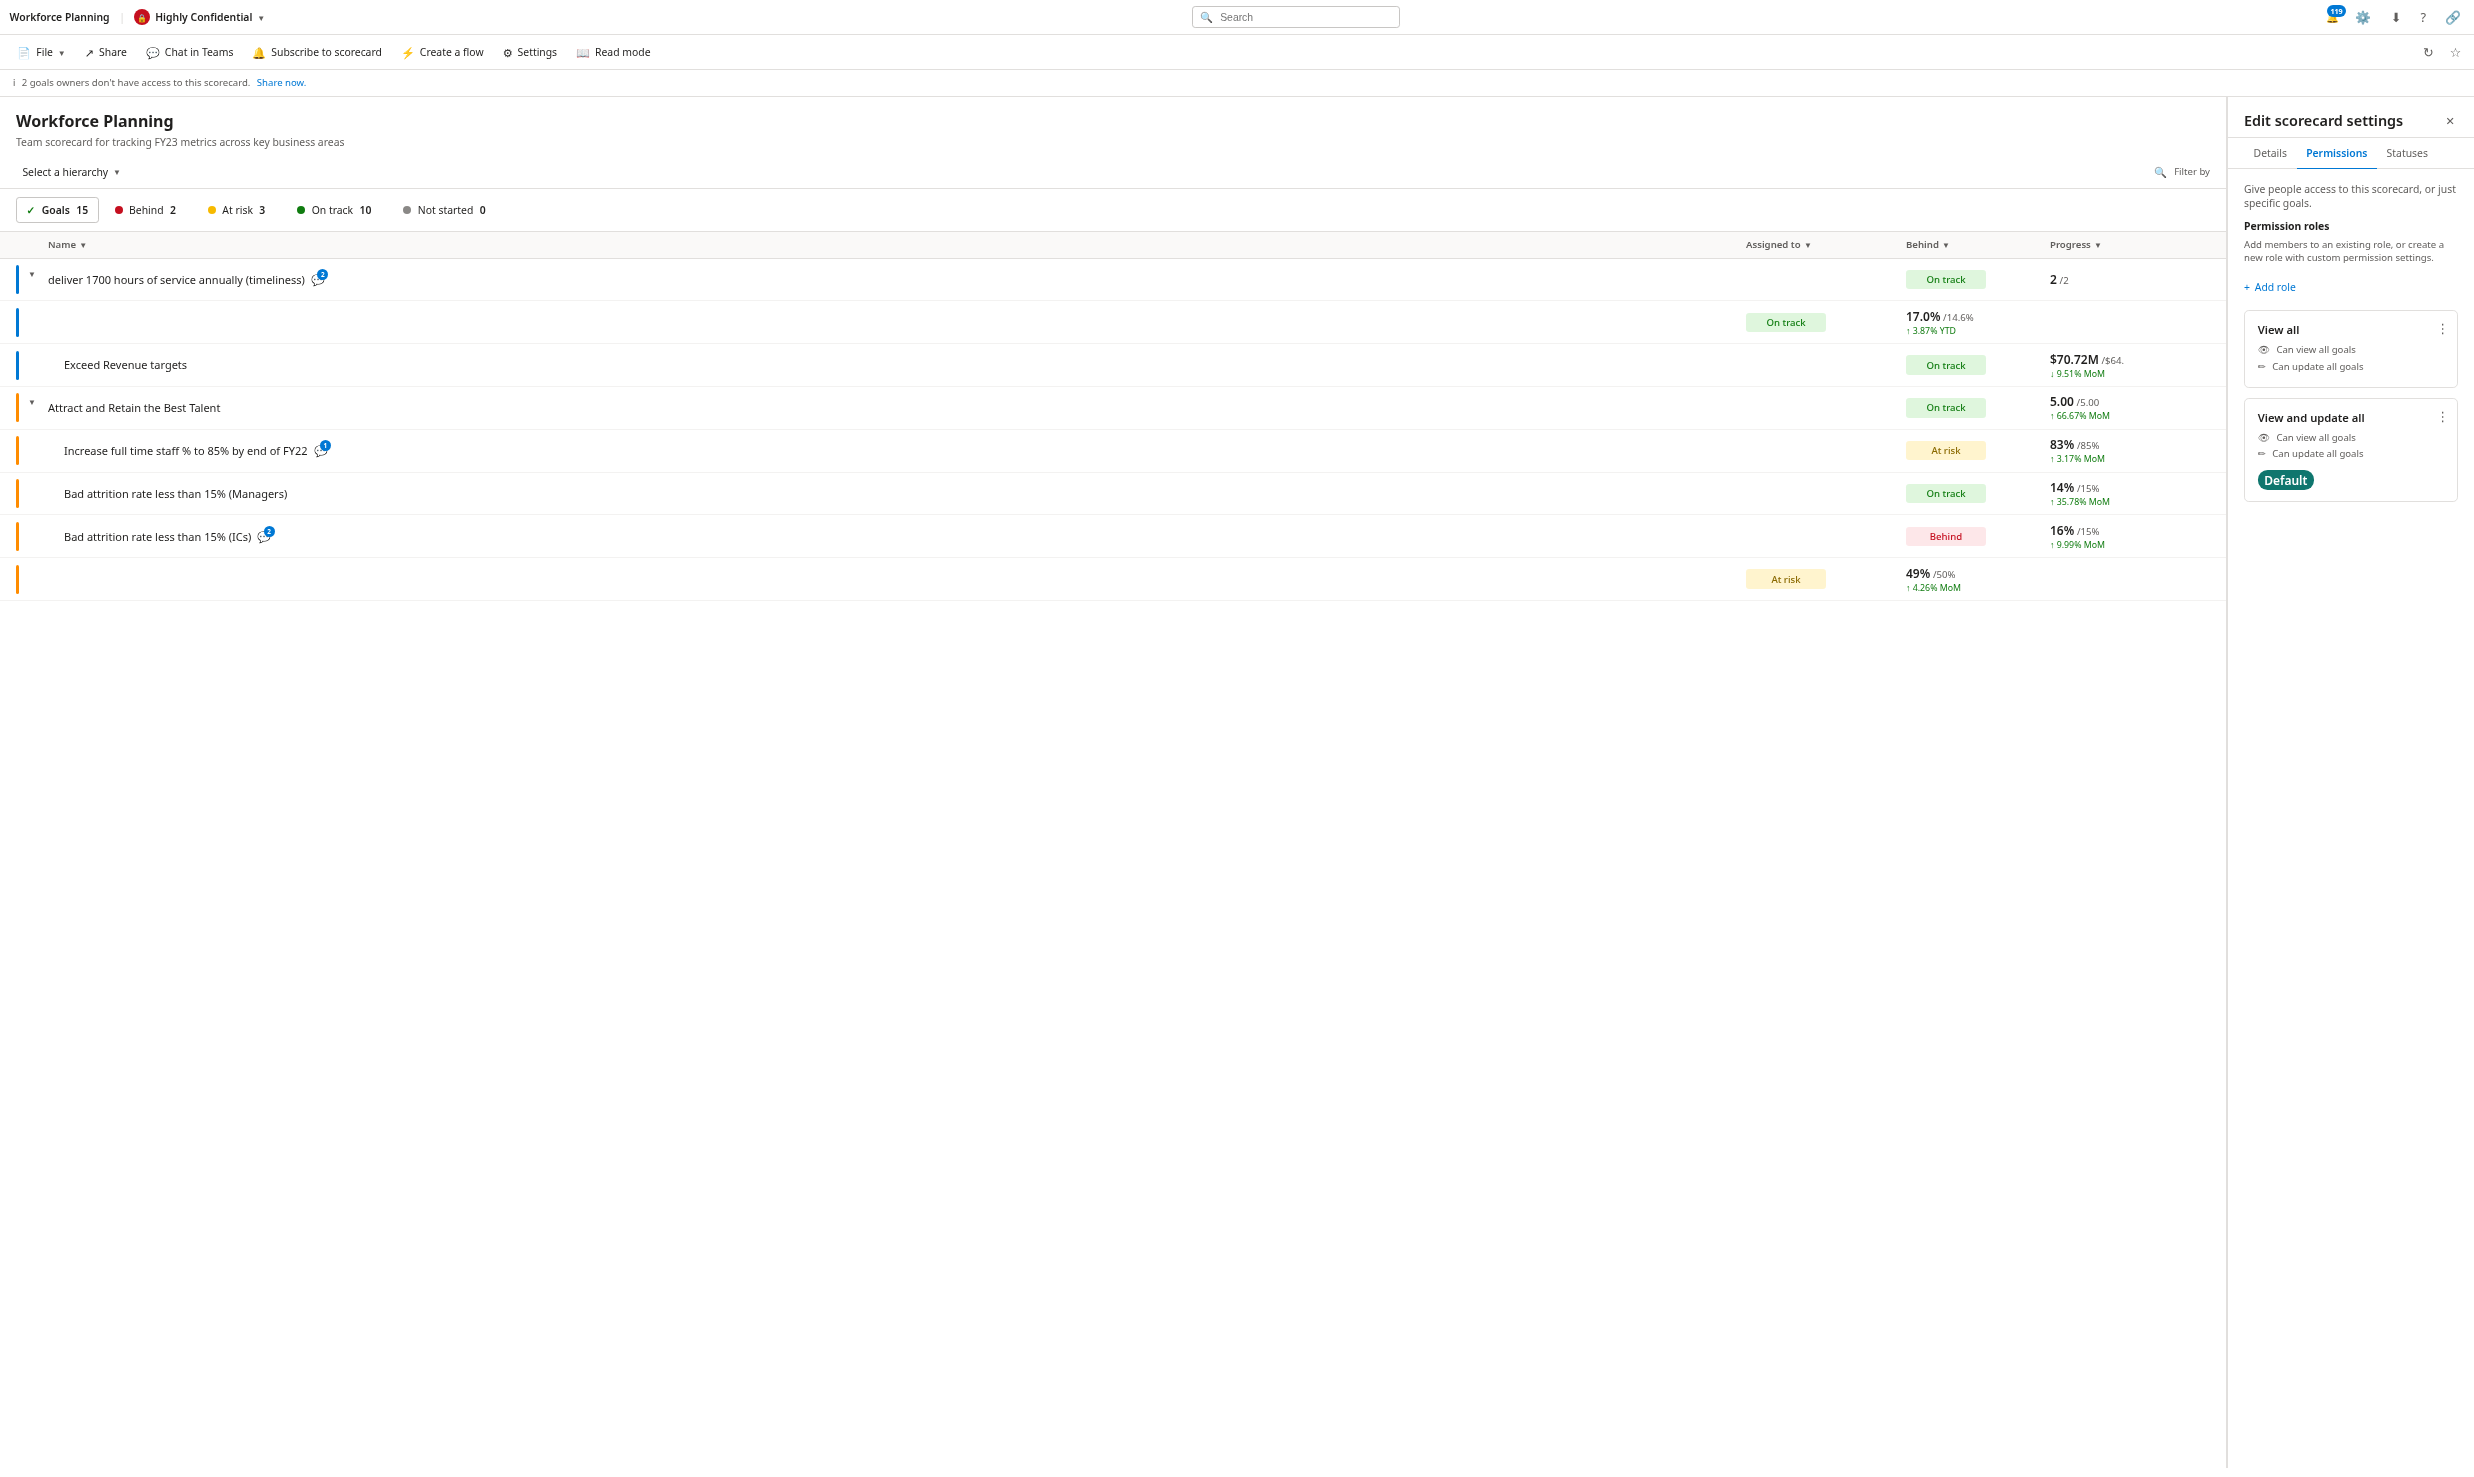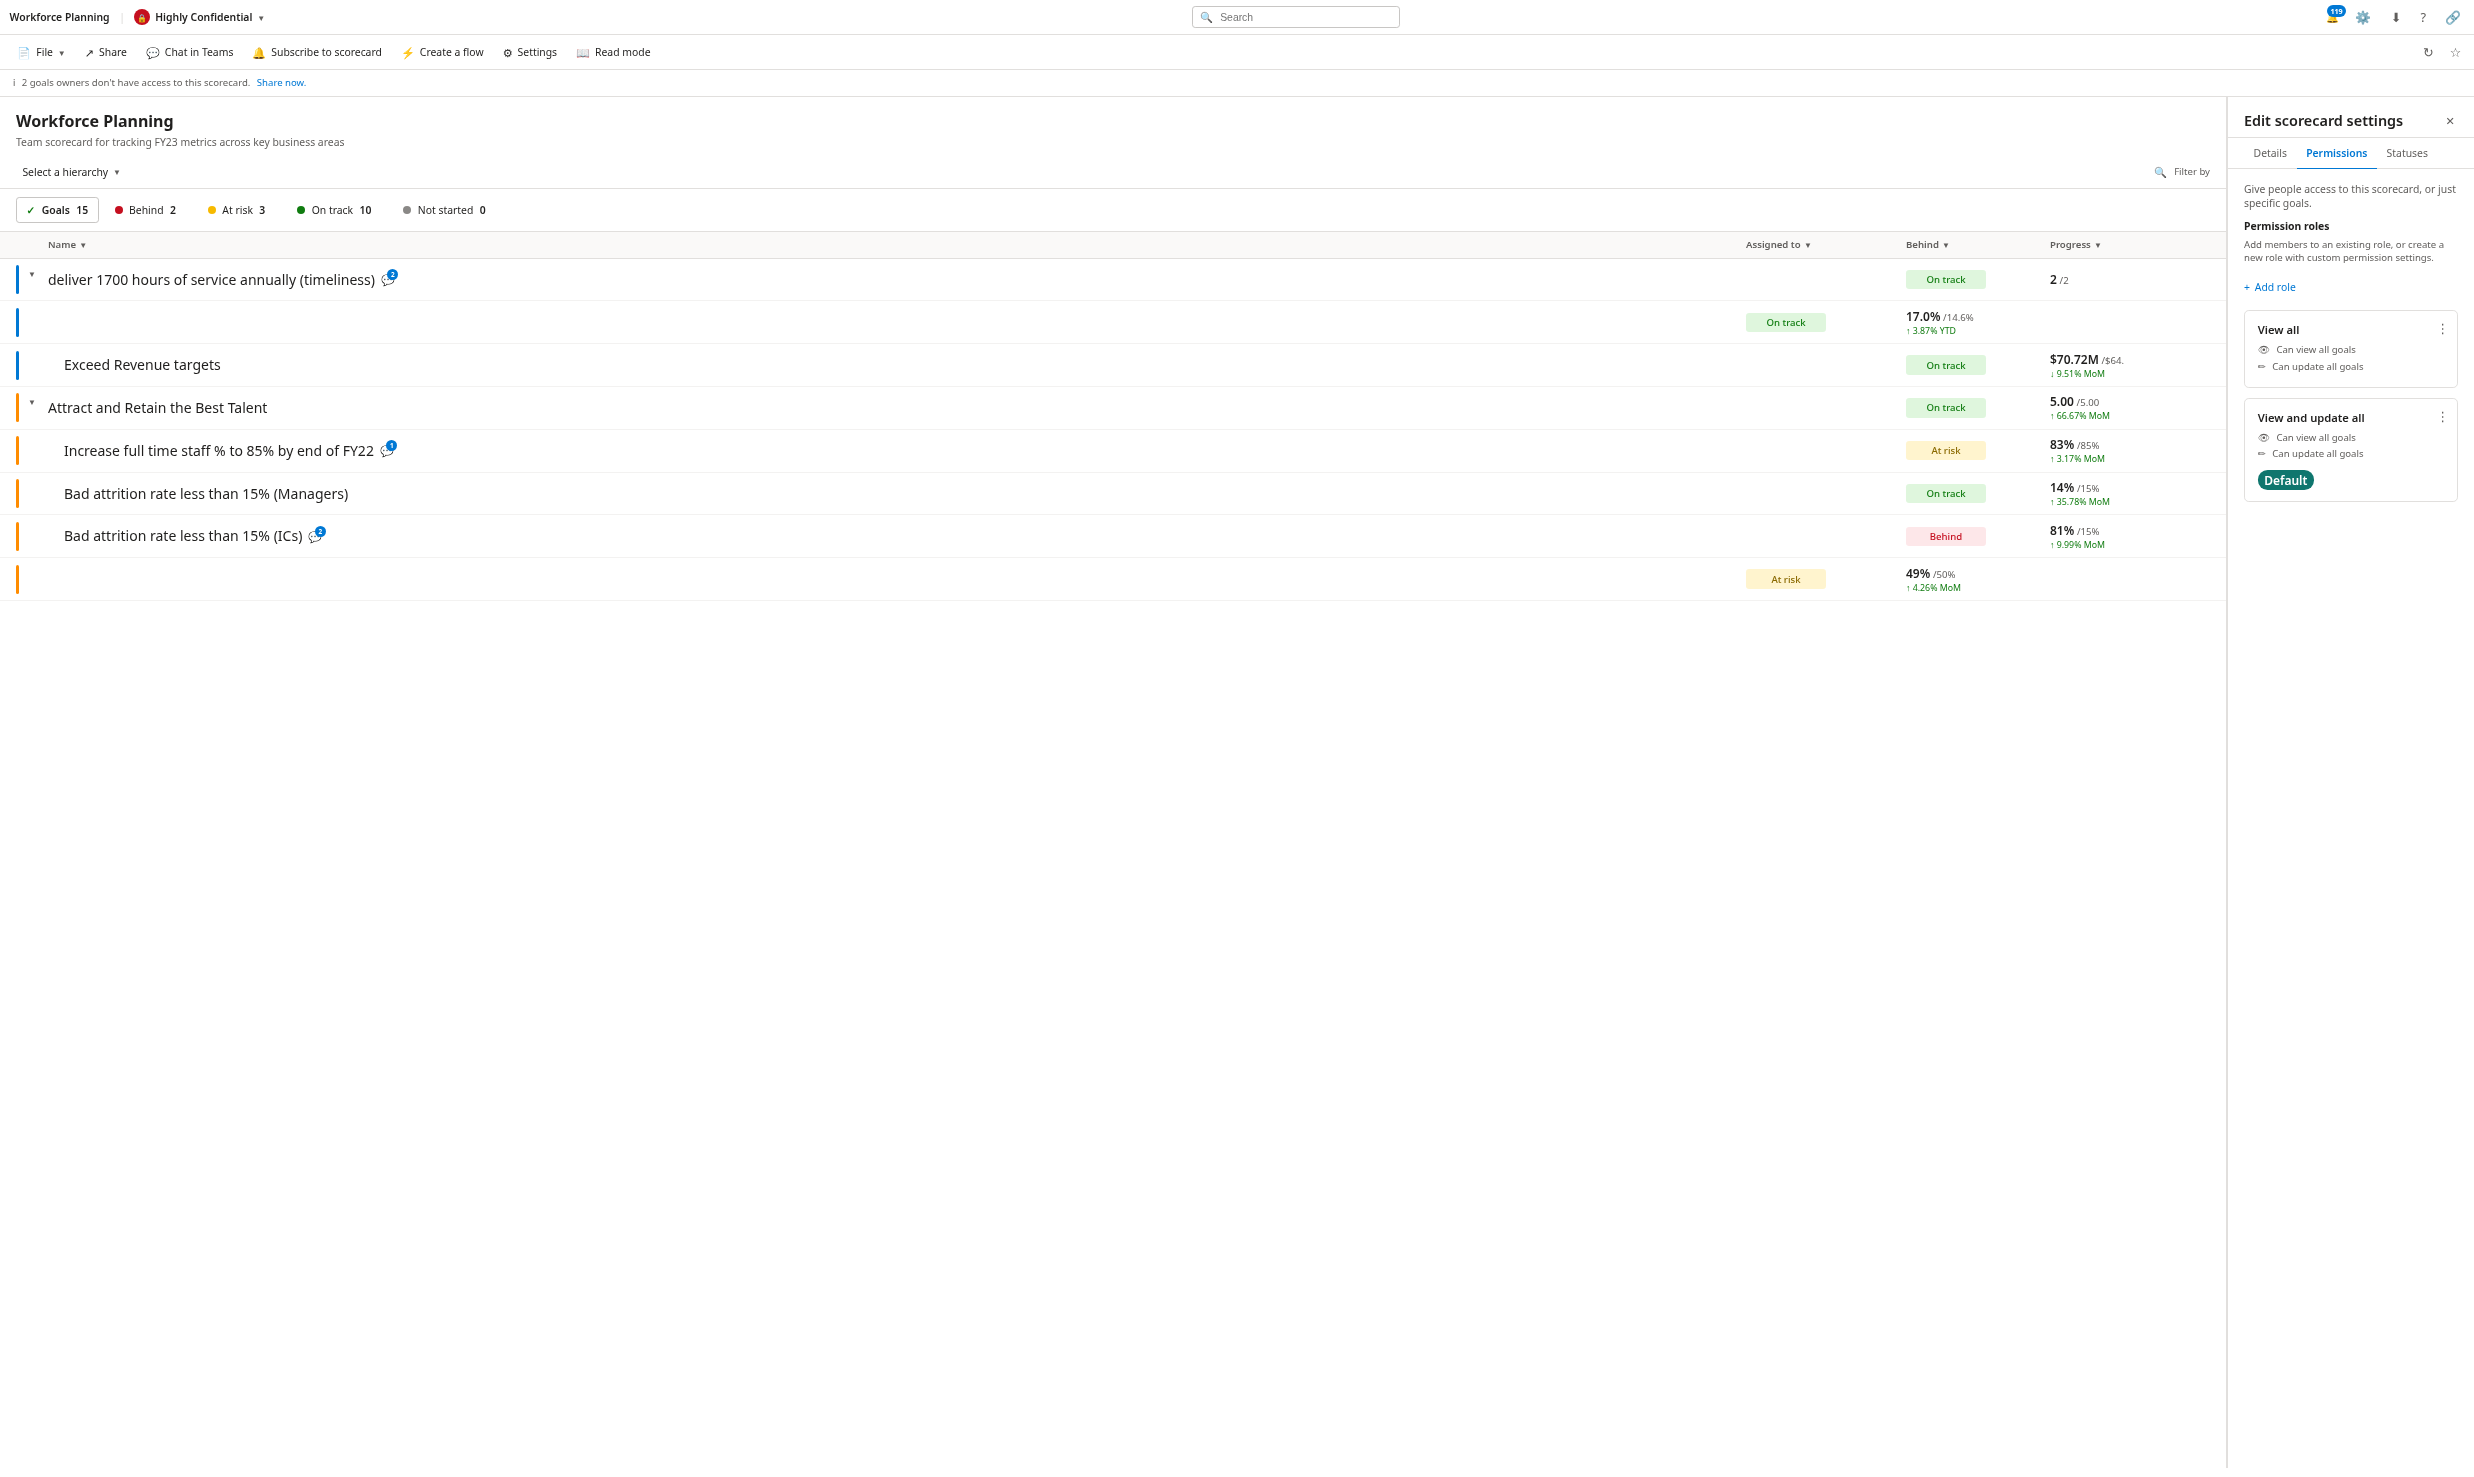--- a/index.html
+++ b/index.html
@@ -99,21 +99,21 @@
     .col-header { display: flex; align-items: center; gap: 3.2px; cursor: pointer; }
     .goal-row {
       display: grid;
       grid-template-columns: 32px 1fr 160px 144px 160px;
       align-items: center; padding: 6.4px 16px;
       border-bottom: 0.8px solid #f3f2f1; min-height: 42px;
     }
 
     .goal-name-cell { display: flex; align-items: center; gap: 6.4px; }
     .expand-btn { width: 16px; height: 16px; display: flex; align-items: center; justify-content: center; cursor: pointer; color: #605e5c; font-size: 8px; }
-    .goal-name { font-size: 14px; line-height: 1.4; }
+    .goal-name { font-size: 11px; line-height: 1.4; }
     .chat-icon-wrap { position: relative; display: inline-flex; align-items: center; }
     .chat-count {
       position: absolute; top: -3.2px; right: -3.2px;
       background: #0078d4; color: white; border-radius: 50%;
       width: 11.2px; height: 11.2px; font-size: 6.4px; display: flex; align-items: center; justify-content: center;
       font-weight: 700;
     }
 
     .status-badge {
       display: inline-flex; align-items: center; justify-content: center;
@@ -468,21 +468,21 @@
            <span style="font-size:11.2px;color:#605e5c;">💬</span>
            <span class="chat-count">2</span>
          </div>
       </div>
       <div></div>
       <div>
         <span class="status-badge status-behind">Behind</span>
       </div>
       <div class="progress-cell">
         <div>
-          <span class="progress-main">81%</span>
+          <span class="progress-main">16%</span>
           <span class="progress-target">/15%</span>
         </div>
         <div class="progress-change">
               <span style="color:#107c10;">↑ 9.99% MoM</span>
             </div>
       </div>
     </div>
         <div class="goal-row">
       <div style="display:flex;align-items:stretch;gap:4.8px;height:100%;">
         <div style="width:3.2px;background:#ff8c00;border-radius:1.6px;min-height:29px;"></div>

